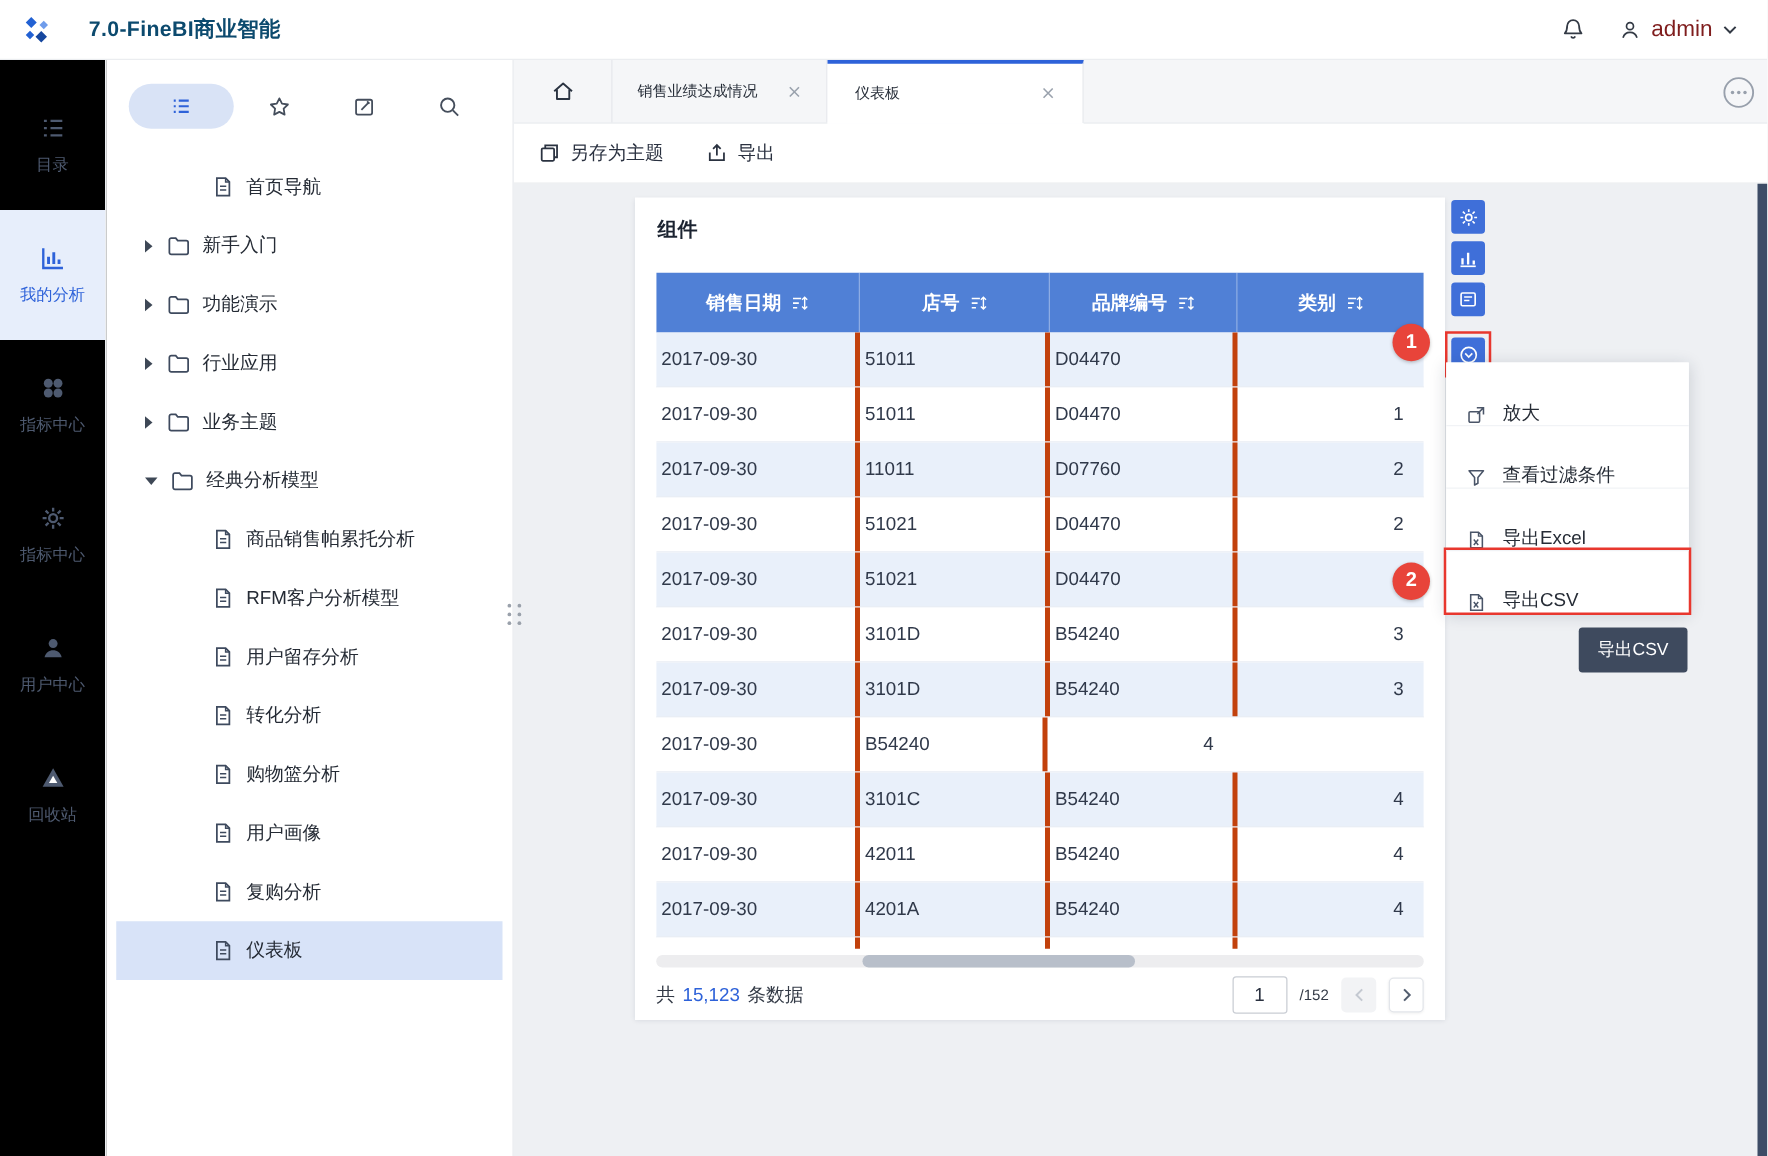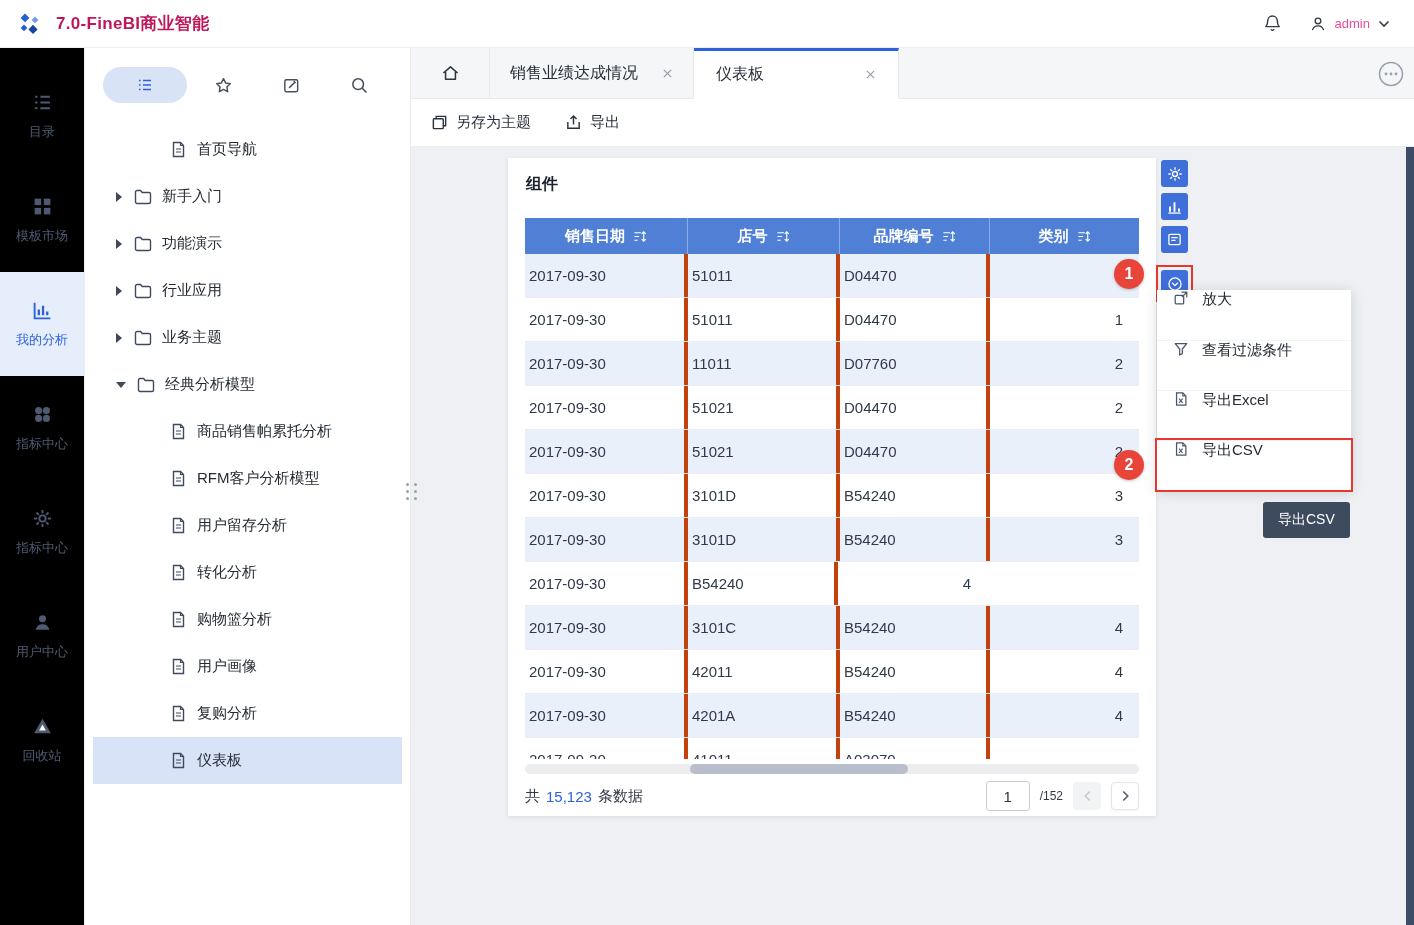--- a/index.html
+++ b/index.html
@@ -3,24 +3,24 @@
 <meta charset="utf-8">
 <style>
   *{margin:0;padding:0;box-sizing:border-box}
   html,body{width:1414px;height:925px}
   body{font-family:"Liberation Sans","DejaVu Sans",sans-serif;background:#fff;overflow:hidden}
   .page{position:relative;width:1414px;height:925px;overflow:hidden;background:#fff}
 
   
   .topbar{position:absolute;top:0;left:0;width:1414px;height:48px;background:#fff;border-bottom:1px solid #ebedf0;display:flex;align-items:center;z-index:20}
   .logo{margin-left:16px;display:flex}
-  .app-title{margin-left:12px;font-size:17px;font-weight:bold;color:#be185d;letter-spacing:.3px}
+  .app-title{margin-left:27px;font-size:17px;font-weight:bold;color:#0c4a6e;letter-spacing:.3px}
   .topbar-right{margin-left:auto;display:flex;align-items:center;gap:26px;margin-right:24px}
   .user-chip{display:flex;align-items:center;gap:8px;cursor:pointer}
-  .user-name{font-size:13px;color:#ec4899}
+  .user-name{font-size:18px;color:#7f1d1d}
 
   
   .rail{position:absolute;top:48px;left:0;width:85px;height:877px;background:#000000;border-right:1px solid #eceef1;padding-top:16px;z-index:10}
   .rail-item{height:104px;display:flex;flex-direction:column;align-items:center;justify-content:center;gap:10px;color:#4e5a70;font-size:13px;cursor:pointer}
   .rail-item .rico{display:flex}
   .rail-item.active{background:#e7eefb;color:#2e62d9}
   .ri{width:21px;height:21px}
 
   
   .tree{position:absolute;top:48px;left:85px;width:326px;height:877px;background:#fff;border-right:1px solid #e7eaee;z-index:9}
@@ -38,36 +38,36 @@
   .ticon{display:flex;margin-right:10px}
   .drag-handle{position:absolute;left:406px;top:483px;display:grid;grid-template-columns:4px 4px;grid-gap:4px;z-index:30}
   .drag-handle i{width:3px;height:3px;border-radius:50%;background:#9aa1ab}
 
   
   .main{position:absolute;top:48px;left:411px;width:1003px;height:877px}
   .tabbar{position:absolute;top:0;left:0;right:0;height:51px;background:#f5f6f8;display:flex;align-items:stretch;border-bottom:1px solid #e8eaed}
   .tab{display:flex;align-items:center;justify-content:center;border-right:1px solid #e6e8ec;cursor:pointer}
   .tab.home{width:79px}
   .tab.doc{padding:0 20px;gap:24px}
-  .tab-label{font-size:16px;color:#262d38}
+  .tab-label{font-size:12px;color:#262d38}
   .tab.active{background:#fff;border-top:3px solid #2e62d9;border-bottom:1px solid #fff;margin-bottom:-1px;min-width:205px;justify-content:space-between;padding:0 22px}
   .tab-close{display:flex;cursor:pointer}
   .tab-more{position:absolute;right:10px;top:13px;cursor:pointer}
   .toolbar{position:absolute;top:51px;left:0;right:0;height:48px;background:#fff;border-bottom:1px solid #e9ebee;display:flex;align-items:center;padding-left:20px;gap:34px}
   .tool-btn{display:flex;align-items:center;gap:8px;font-size:15px;color:#2a3140;cursor:pointer}
 
   
   .canvas{position:absolute;top:99px;left:0;right:0;bottom:0;background:#eef0f3}
   .vscroll{position:absolute;left:995px;top:0;width:8px;height:778px;background:#3d4c66;border-radius:0}
 
   
   .widget{position:absolute;left:97px;top:11px;width:648px;height:658px;background:#fff;box-shadow:0 1px 4px rgba(20,30,60,.10);overflow:hidden}
   .wtitle{position:absolute;left:18px;top:16px;font-size:16px;font-weight:bold;color:#1b2330}
   .tbl{position:absolute;left:17px;top:60px;width:614px;height:541px;overflow:hidden}
-  .thead{display:flex;height:36px;background:#5080d6}
+  .thead{display:flex;height:48px;background:#5080d6}
   .th{display:flex;align-items:center;justify-content:center;gap:8px;color:#fff;font-size:15px;font-weight:bold;border-right:1px solid rgba(255,255,255,.35);cursor:pointer}
   .th:last-child{border-right:none}
   .tr{display:flex;height:44px;background:#fff;border-bottom:1px solid #e9edf3}
   .tr.alt{background:#e9f0fa}
   .td{display:flex;align-items:center;padding-left:4px;font-size:15px;color:#30394a;border-right:4px solid #c2410c;overflow:hidden;white-space:nowrap}
   .td:last-child{border-right:none}
   .c0{width:163px}.c1{width:152px}.c2{width:150px}.c3{width:149px}
   .td.c3{justify-content:flex-end;padding-right:16px;padding-left:0}
   .hscroll{position:absolute;left:17px;top:606px;width:614px;height:10px;background:#ededef;border-radius:5px}
   .hscroll .thumb{position:absolute;left:165px;top:0;width:218px;height:10px;background:#b8bfca;border-radius:5px;cursor:grab}
@@ -81,21 +81,21 @@
   .pbtn.prev{background:#f2f3f5;color:#c4c9d1}
   .pbtn.next{background:#fff;border:1px solid #e2e5ea;color:#525d6e;box-shadow:0 1px 2px rgba(0,0,0,.05)}
 
   
   .side-tools{position:absolute;left:750px;top:13px;display:flex;flex-direction:column;gap:6px;z-index:5}
   .stool{width:27px;height:27px;background:#3f6fd9;border-radius:3px;display:flex;align-items:center;justify-content:center;cursor:pointer}
   .red-box{margin-top:6px;margin-left:-5px;border:2px solid #e8372e;padding:3px;display:flex}
 
   
   .cmenu{position:absolute;left:746px;top:143px;width:194px;background:#fff;box-shadow:0 2px 12px rgba(30,40,60,.18);z-index:6}
-  .citem{height:50px;display:flex;align-items:flex-start;gap:13px;padding-left:16px;font-size:15px;color:#262c36;cursor:pointer;background:#fff}
+  .citem{height:50px;display:flex;align-items:flex-end;gap:13px;padding-left:16px;font-size:15px;color:#262c36;cursor:pointer;background:#fff}
   .citem + .citem{border-top:1px solid #f1f3f6}
   .citem.hl{box-shadow:0 0 0 2px #e8372e;position:relative;z-index:7}
 
   
   .ttip{position:absolute;left:852px;top:355px;background:#3e4a5e;color:#fff;font-size:14px;padding:9px 15px;border-radius:3px;z-index:8}
 
   
   .ann{position:absolute;width:30px;height:30px;border-radius:50%;background:#e8443a;color:#fff;font-size:16px;font-weight:bold;display:flex;align-items:center;justify-content:center;z-index:15;box-shadow:0 1px 3px rgba(0,0,0,.25)}
   .ann.one{left:703px;top:112px}
   .ann.two{left:703px;top:303px}
@@ -139,31 +139,20 @@
   </header>
 
   <nav class="rail">
     <div class="rail-item">
       <span class="rico">
           <svg class="ri" viewBox="0 0 20 20">
             <path d="M3 4.5h2.2M8 4.5h9M3 10h2.2M8 10h9M3 15.5h2.2M8 15.5h9" stroke="currentColor" stroke-width="1.8" fill="none"></path>
           </svg>
         </span>
       <span class="rlabel">目录</span>
-    </div>
-    <div class="rail-item">
-      <span class="rico">
-          <svg class="ri" viewBox="0 0 20 20">
-            <rect x="2.5" y="2.5" width="6.2" height="6.2" fill="currentColor"></rect>
-            <rect x="11.3" y="2.5" width="6.2" height="6.2" fill="currentColor"></rect>
-            <rect x="2.5" y="11.3" width="6.2" height="6.2" fill="currentColor"></rect>
-            <rect x="11.3" y="11.3" width="6.2" height="6.2" fill="currentColor"></rect>
-          </svg>
-        </span>
-      <span class="rlabel">模板市场</span>
     </div>
     <div class="rail-item active">
       <span class="rico">
           <svg class="ri" viewBox="0 0 20 20">
             <path d="M2.5 2.5v15h15" stroke="currentColor" stroke-width="1.8" fill="none"></path>
             <path d="M6.5 14.5V9M10.5 14.5V5.5M14.5 14.5V11" stroke="currentColor" stroke-width="2.2" fill="none"></path>
           </svg>
         </span>
       <span class="rlabel">我的分析</span>
     </div>

